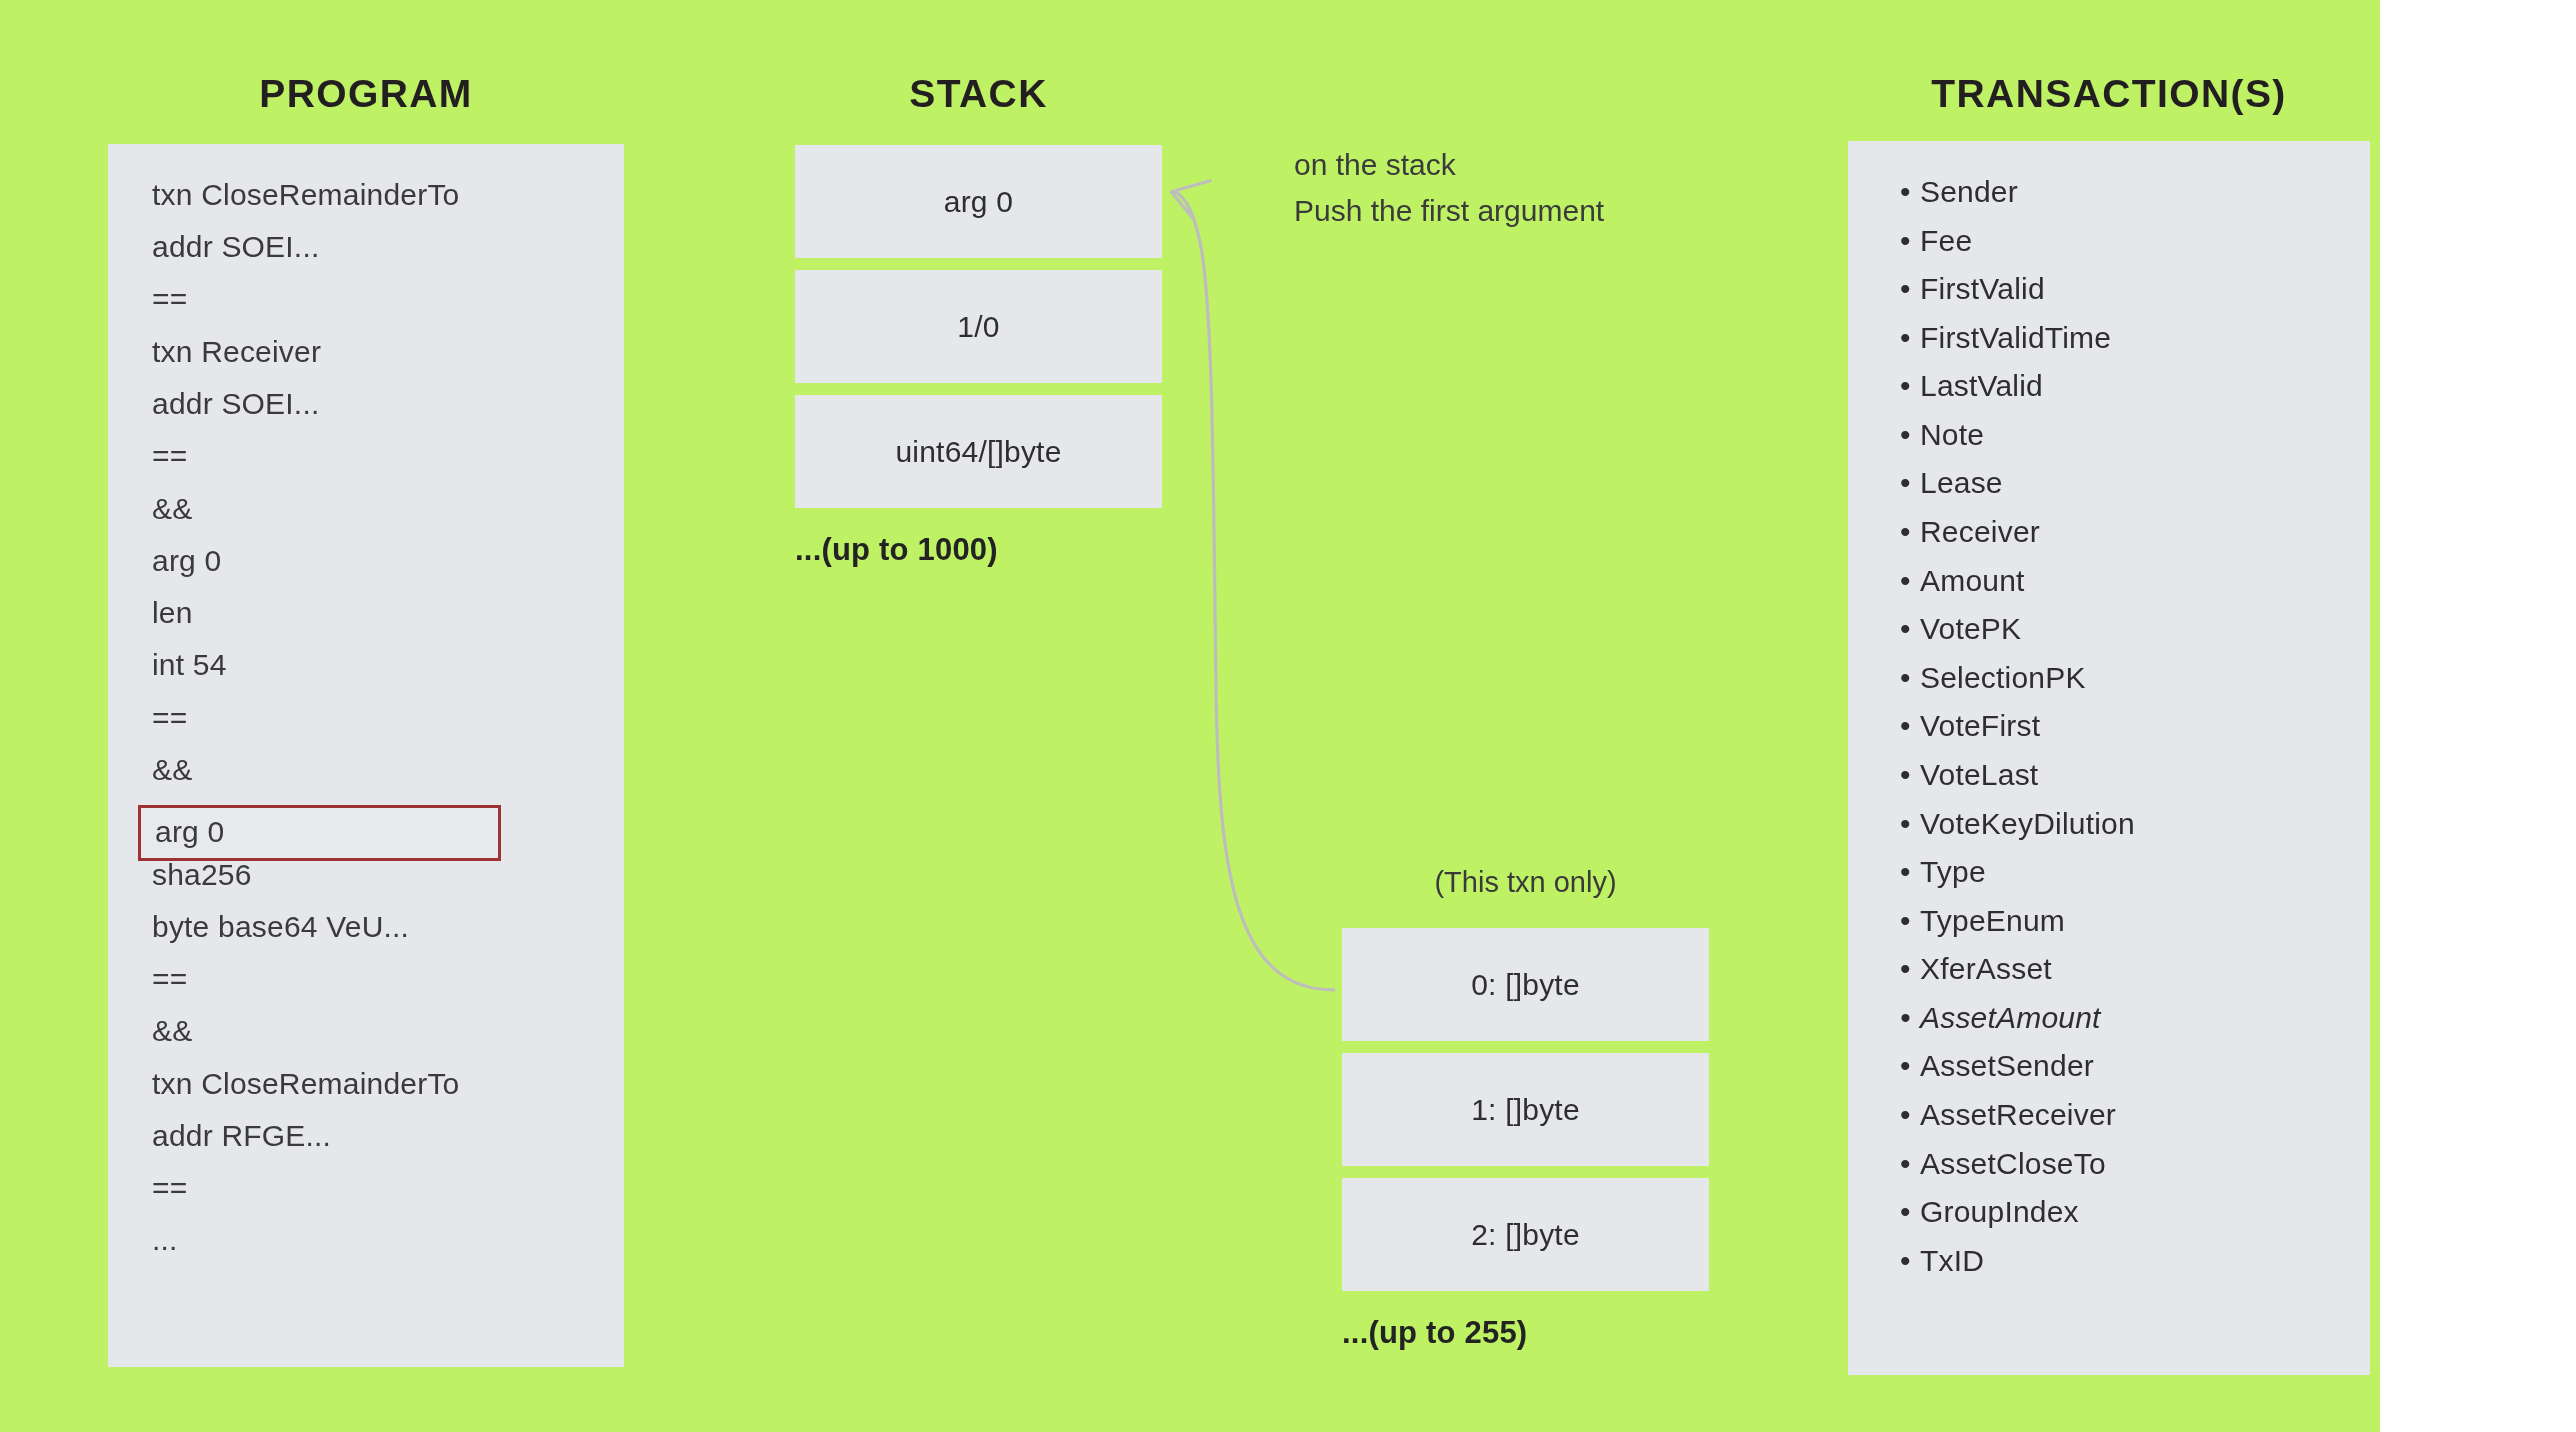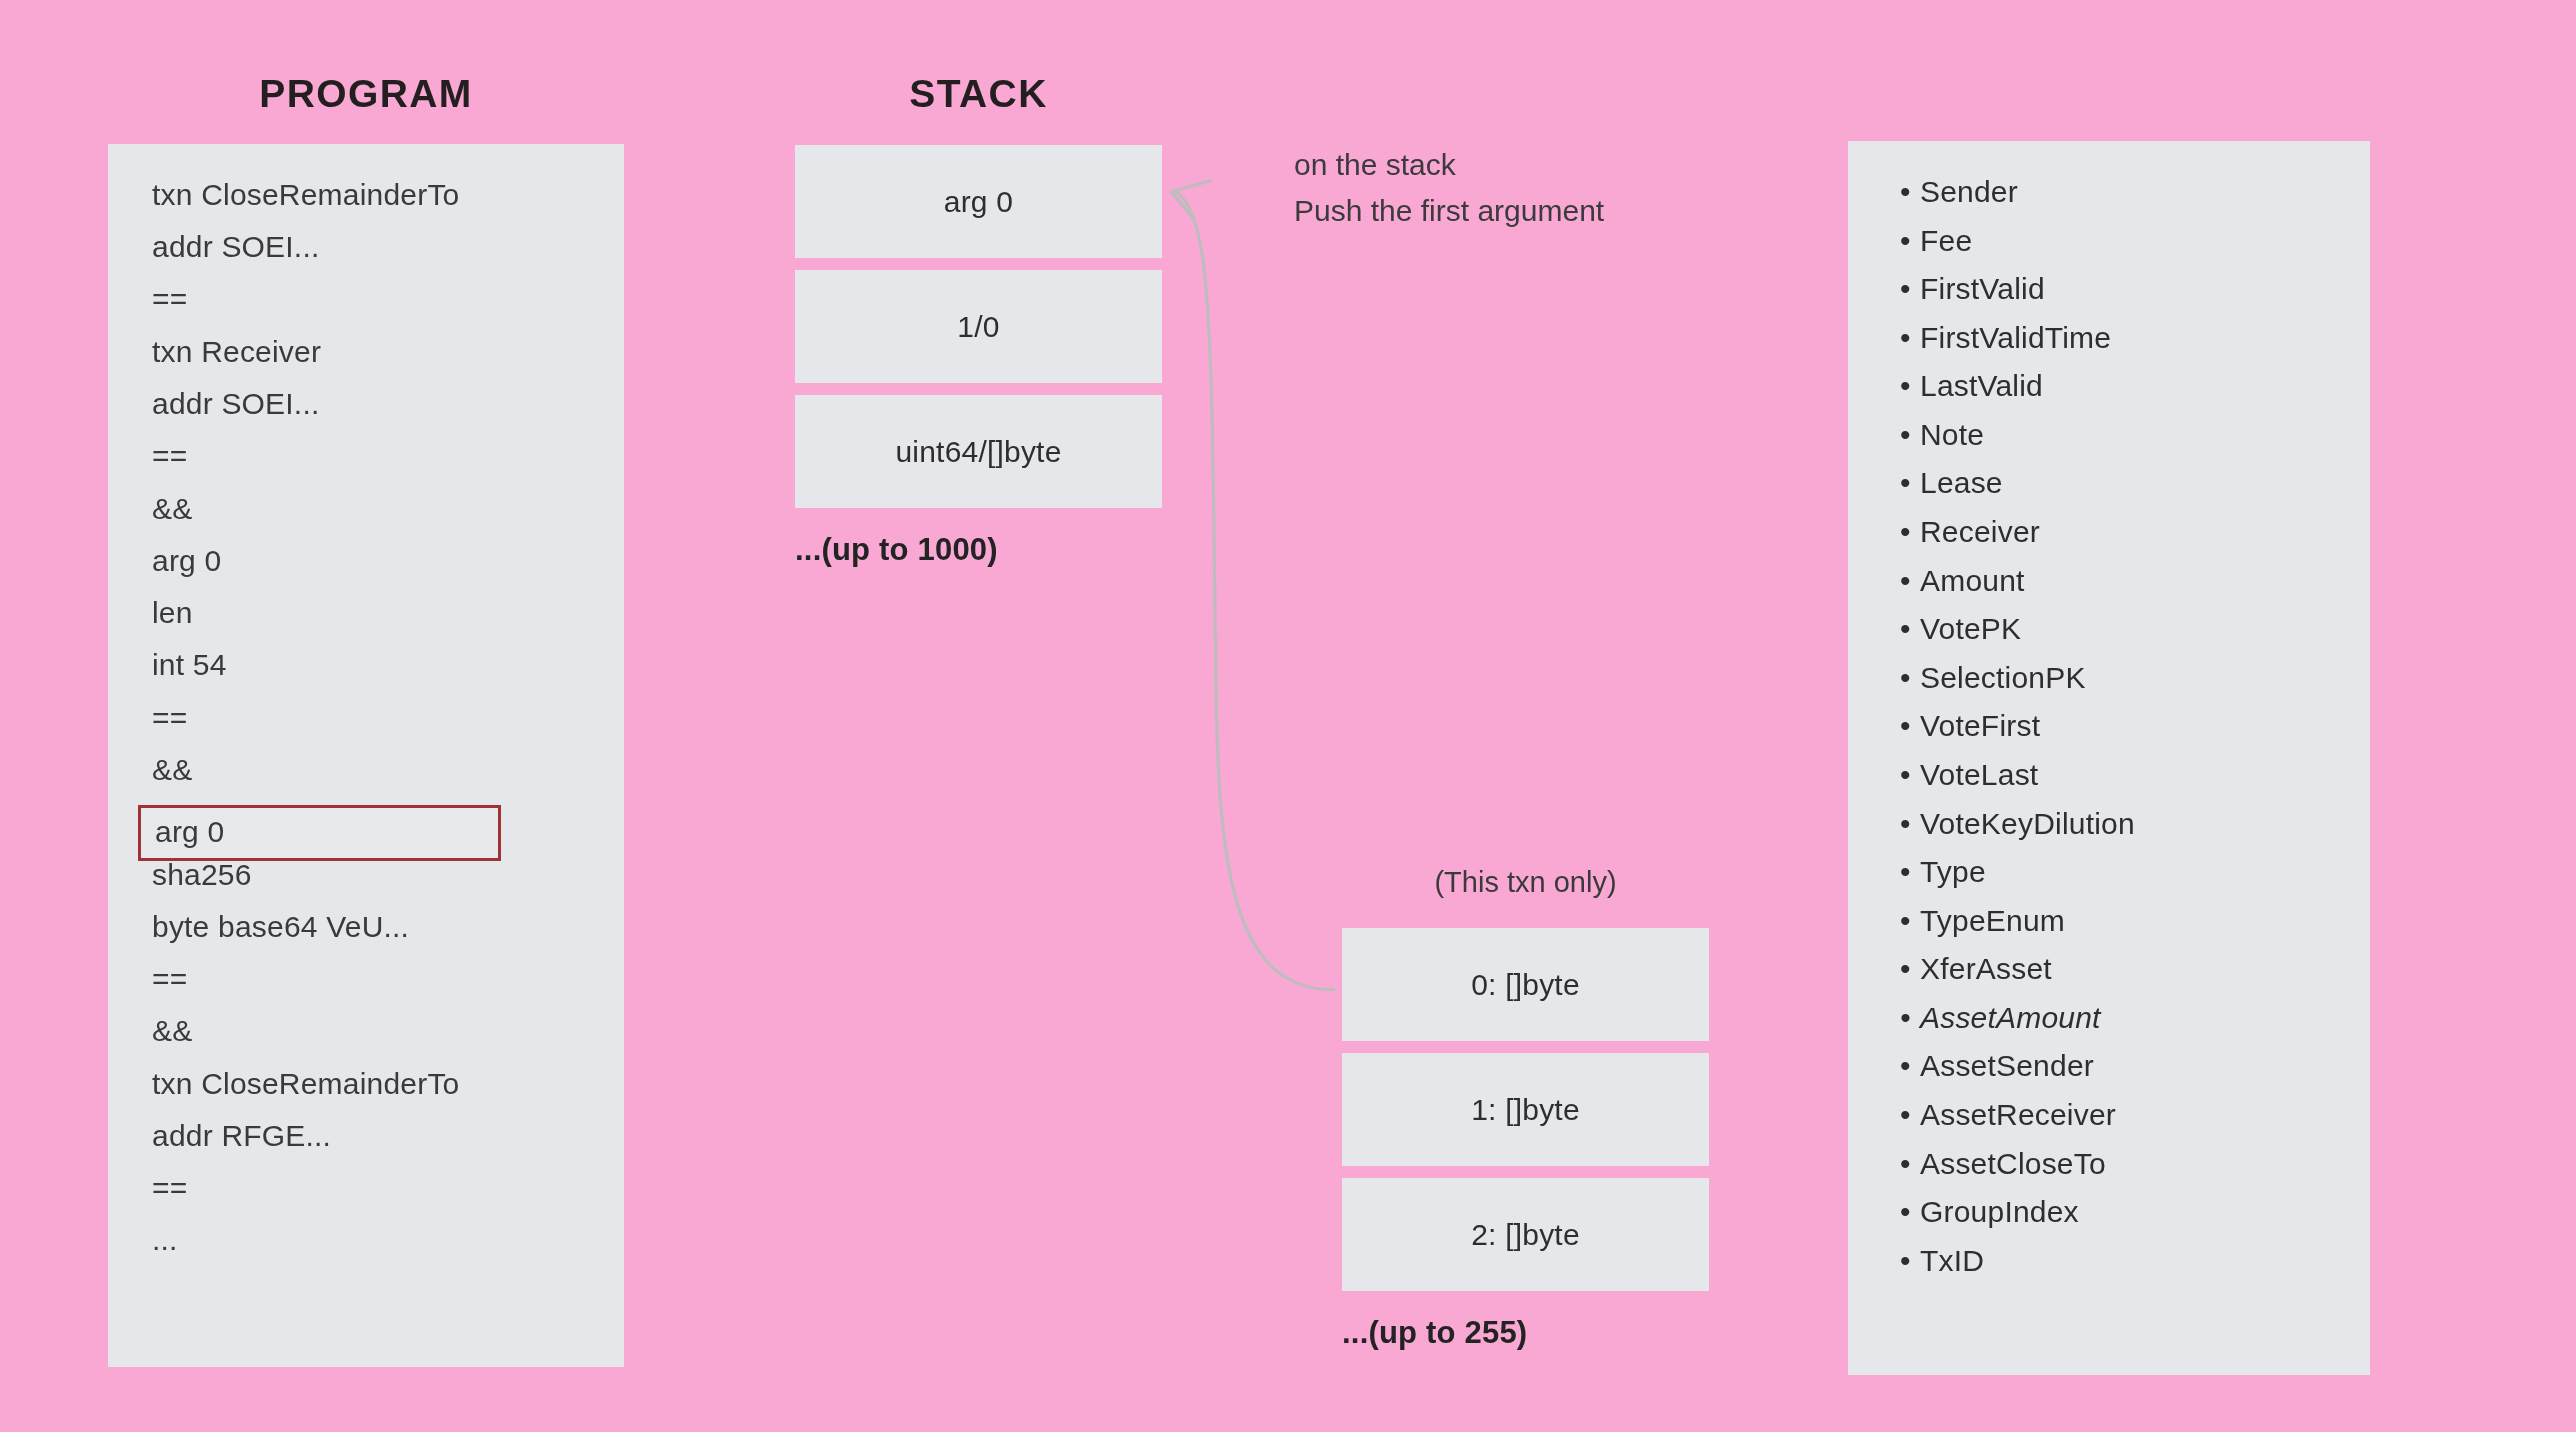--- a/index.html
+++ b/index.html
@@ -8,23 +8,23 @@
     padding: 0;
     background: #ffffff;
   }
   body {
     font-family: "Liberation Sans", "DejaVu Sans", sans-serif;
     color: #2b2b2b;
     -webkit-font-smoothing: antialiased;
   }
   #canvas {
     position: relative;
-    width: 2576px;
+    width: 2380px;
     height: 1433px;
-    background: #f9a8d4;
+    background: #bef264;
     overflow: hidden;
   }
 
   
   .col-title {
     position: absolute;
     text-align: center;
     font-size: 39px;
     font-weight: 700;
     letter-spacing: 1.4px;
@@ -188,20 +188,21 @@
   <div id="arg-subtitle" style="left:1342px; top:866px; width:367px;">(This txn only)</div>
 
   <div id="arg-cells">
       <div class="cell" style="left: 1342px; width: 367px; top: 928px; height: 113px;">0: []byte</div>
       <div class="cell" style="left: 1342px; width: 367px; top: 1053px; height: 113px;">1: []byte</div>
       <div class="cell" style="left: 1342px; width: 367px; top: 1178px; height: 113px;">2: []byte</div>
     </div>
 
   <div class="ellipsis-note" id="arg-note" style="left:1342px; top:1315px; width:367px;">...(up to 255)</div>
 
+  <div class="col-title" id="txn-title" style="left:1848px; top:72px; width:522px;">TRANSACTION(S)</div>
 
   <div class="panel" id="txn-list">
       <div class="txn-line" style="top: 34px;"><span class="bullet">•</span><span>Sender</span></div>
       <div class="txn-line" style="top: 83px;"><span class="bullet">•</span><span>Fee</span></div>
       <div class="txn-line" style="top: 131px;"><span class="bullet">•</span><span>FirstValid</span></div>
       <div class="txn-line" style="top: 180px;"><span class="bullet">•</span><span>FirstValidTime</span></div>
       <div class="txn-line" style="top: 228px;"><span class="bullet">•</span><span>LastValid</span></div>
       <div class="txn-line" style="top: 277px;"><span class="bullet">•</span><span>Note</span></div>
       <div class="txn-line" style="top: 325px;"><span class="bullet">•</span><span>Lease</span></div>
       <div class="txn-line" style="top: 374px;"><span class="bullet">•</span><span>Receiver</span></div>

